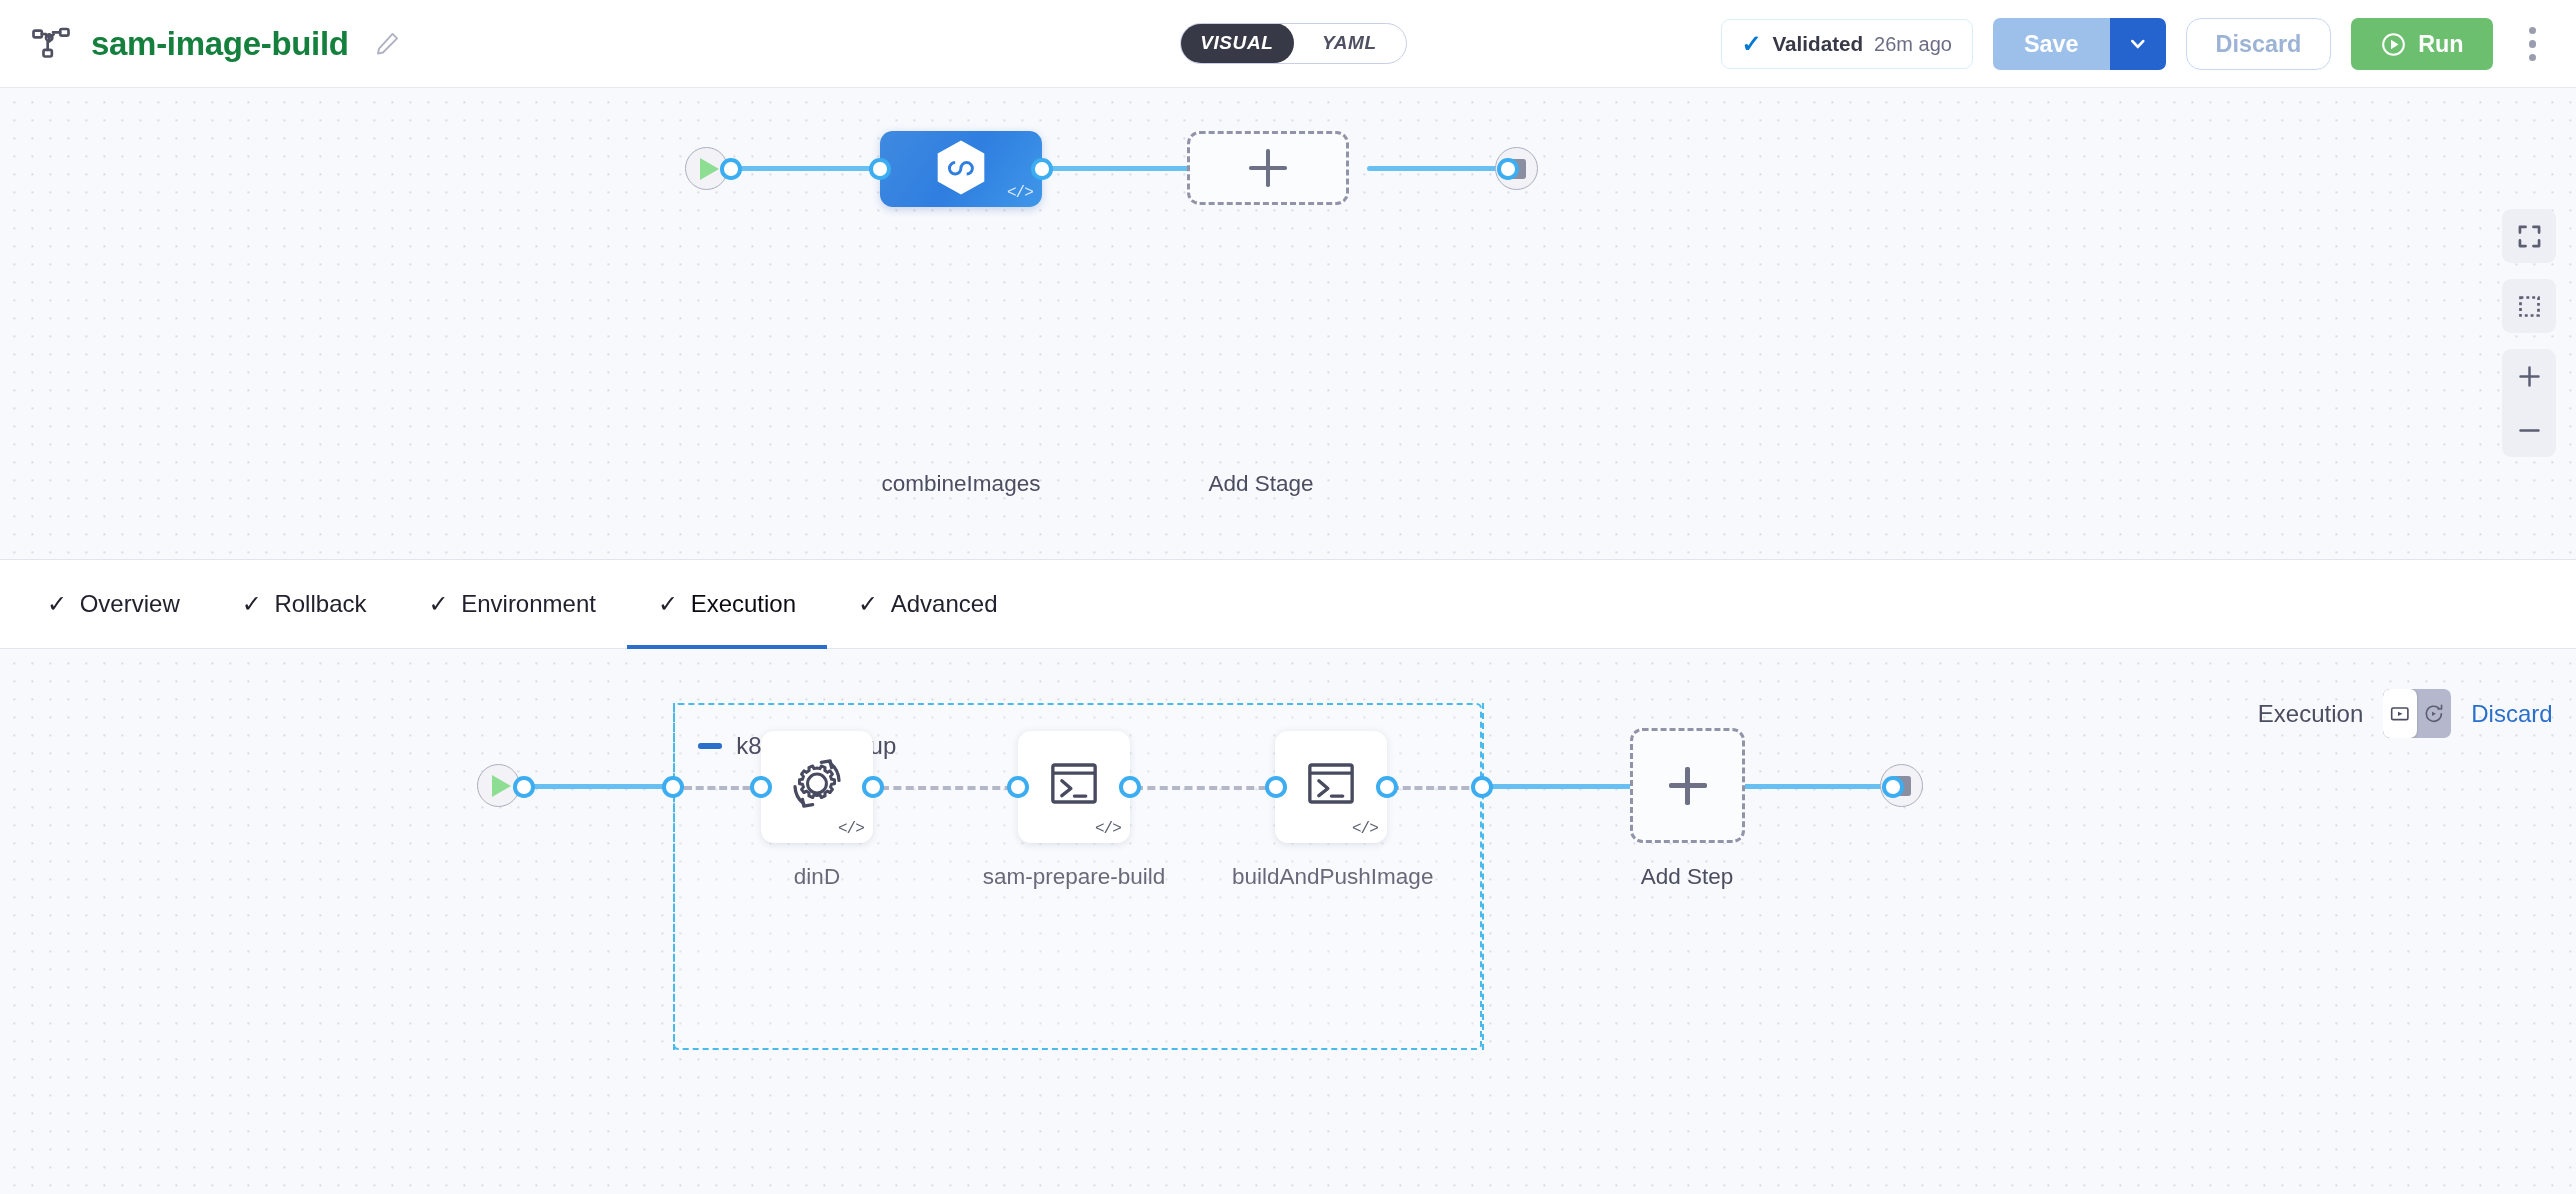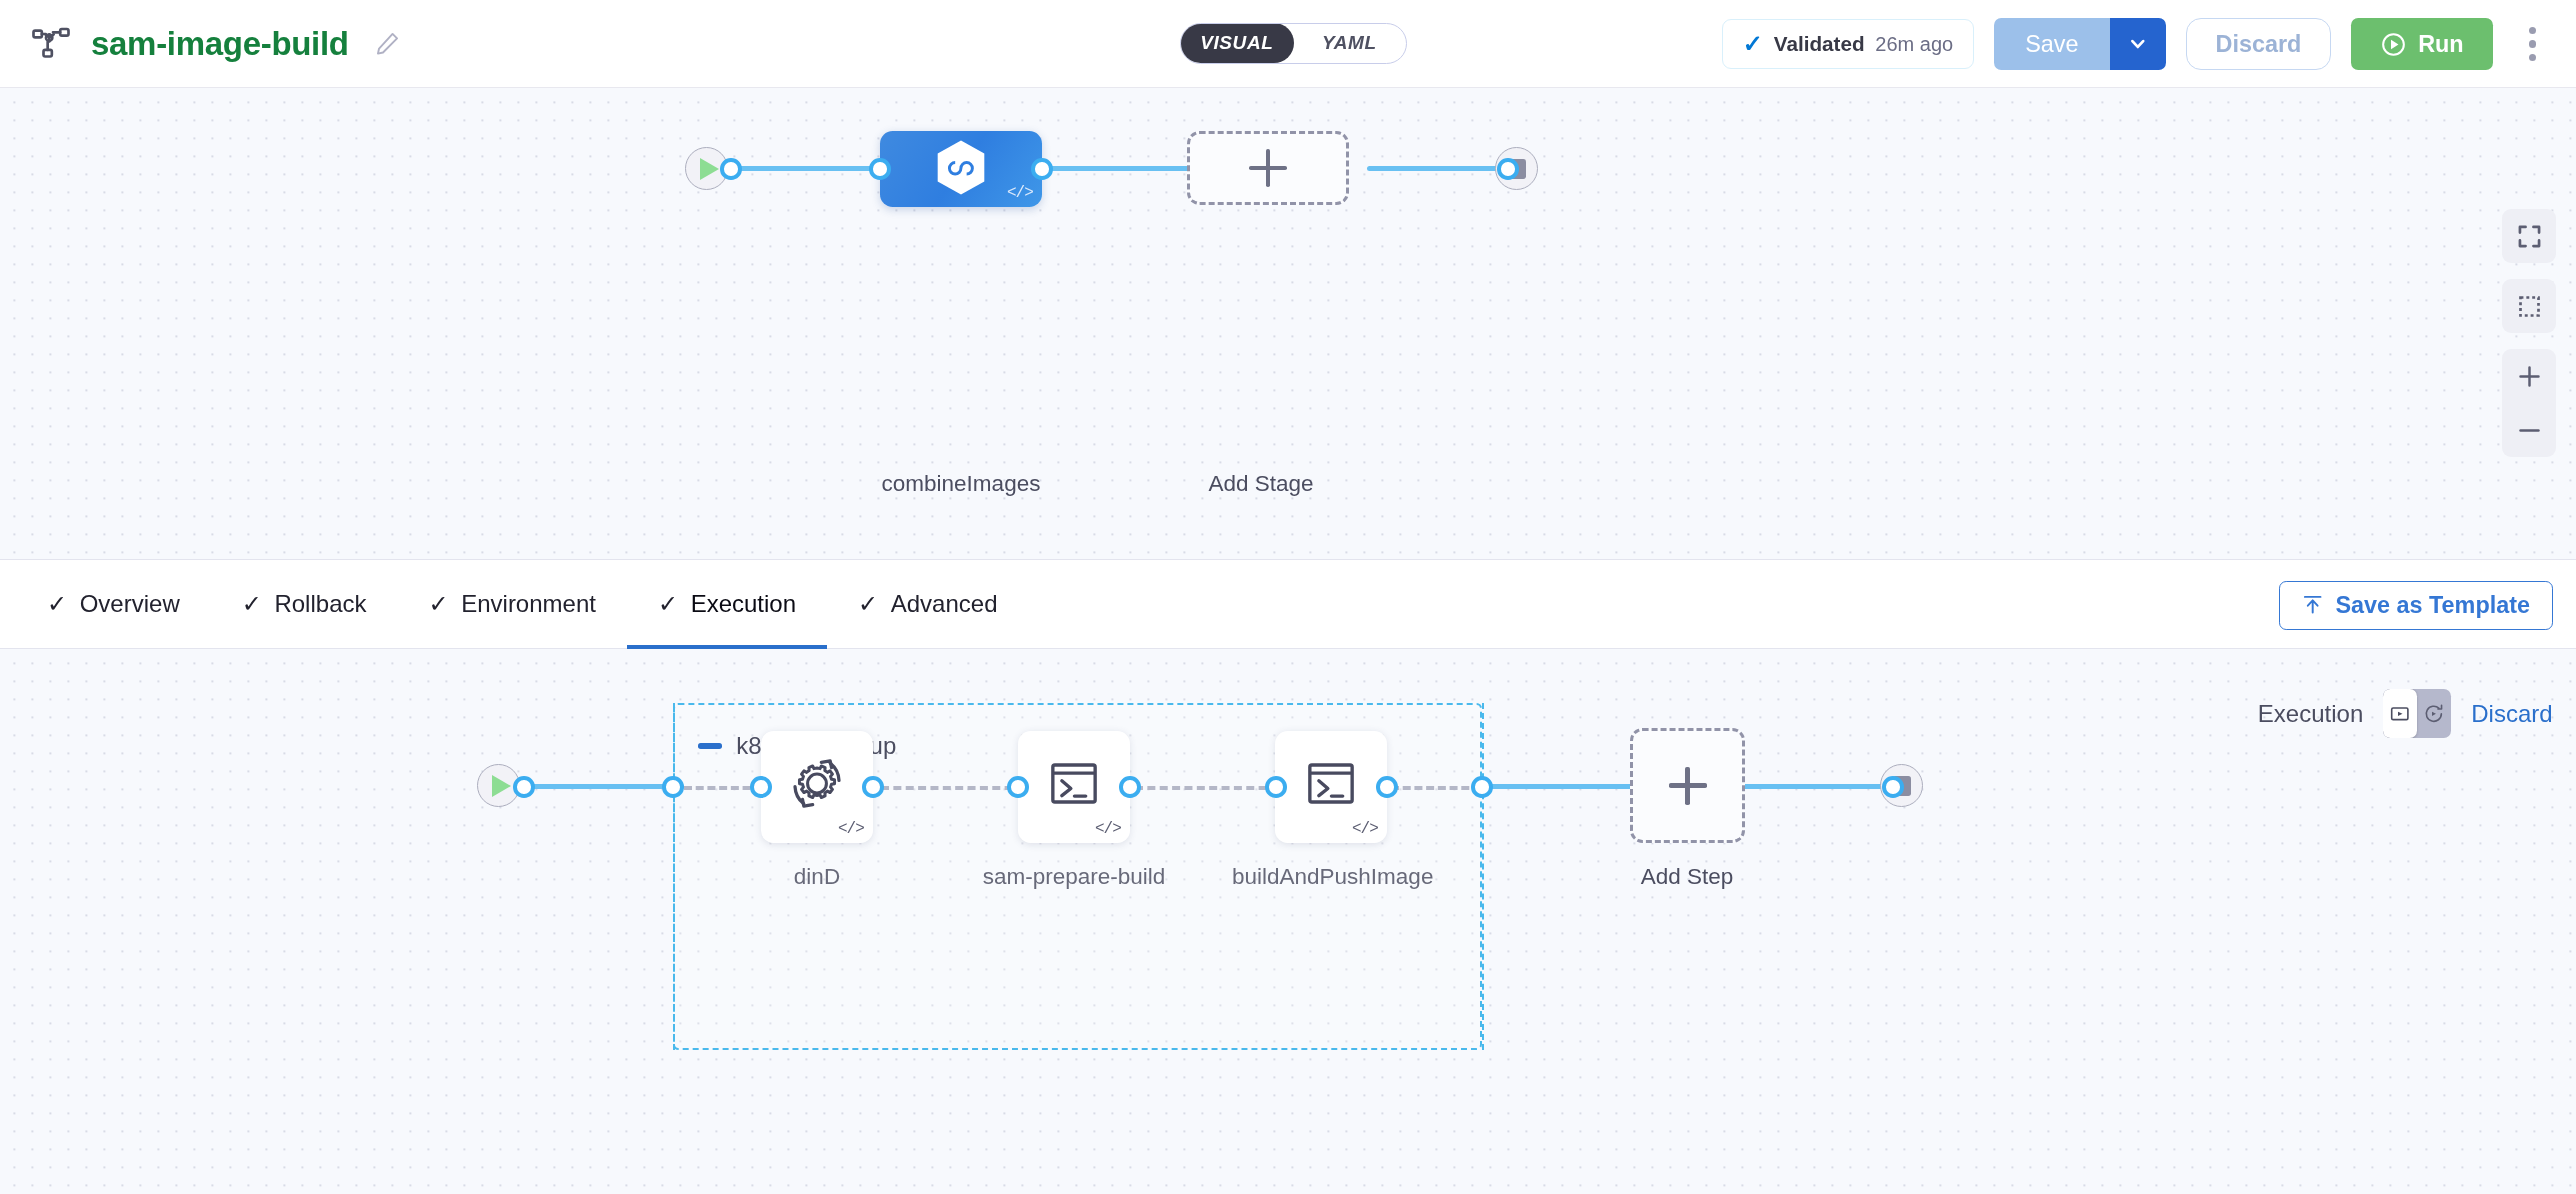--- a/index.html
+++ b/index.html
@@ -48,21 +48,21 @@
     height: 50px; border: 1.8px solid #d9f0fb; border-radius: 9px;
     background: #ffffff; display: flex; align-items: center; gap: 10.8px;
     padding: 0 20px;
   }
   .validated .chk { color: #0278d5; font-size: 24px; font-weight: bold; line-height: 1; }
   .validated .v-label { font-size: 20.7px; font-weight: bold; color: #383946; text-align: center; }
   .validated .v-time { font-size: 20px; color: #6b6d85; }
 
   .save-group { display: flex; height: 52px; border-radius: 7.2px; overflow: hidden; }
   .save-main {
-    background: #9cc0ea; color: #ffffff; font-size: 23.4px; font-weight: normal;
+    background: #9cc0ea; color: #ffffff; font-size: 23.4px; font-weight: bold;
     display: flex; align-items: center; padding: 0 31px; cursor: pointer;
   }
   .save-caret {
     background: #2564cf; color: #ffffff; width: 56px;
     display: flex; align-items: center; justify-content: center; cursor: pointer;
   }
   .btn-discard {
     height: 52px; border: 1.8px solid #c6d8f2; border-radius: 15px; background: #fff;
     color: #9cb3d6; font-size: 23.4px; font-weight: bold; padding: 0 29px;
     display: flex; align-items: center; cursor: pointer;
@@ -341,26 +341,20 @@
     </div>
     <div class="tab active">
       <span class="tchk">✓</span>
       <span>Execution</span>
     </div>
     <div class="tab">
       <span class="tchk">✓</span>
       <span>Advanced</span>
     </div>
 
-    <div class="save-tmpl">
-      <svg width="23.4" height="23.4" viewBox="0 0 24 24" fill="none" stroke="currentColor" stroke-width="2">
-        <path d="M4 4 H20 M12 20 V8 M7 13 L12 7.6 L17 13" stroke-linecap="round" stroke-linejoin="round"></path>
-      </svg>
-      <span>Save as Template</span>
-    </div>
   </div>
 
   <div class="canvas" id="steps-canvas">
 
     <div style="position:absolute; right:23.4px; top:40px; display:flex; align-items:center; gap:20px; z-index:9;">
       <span class="exec-label">Execution</span>
       <div class="toggle-pill">
         <div class="half on">
           <svg width="21.6" height="21.6" viewBox="0 0 24 24" fill="none" stroke="currentColor" stroke-width="1.8">
             <rect x="3" y="5.5" width="18" height="13" rx="1.6"></rect>

